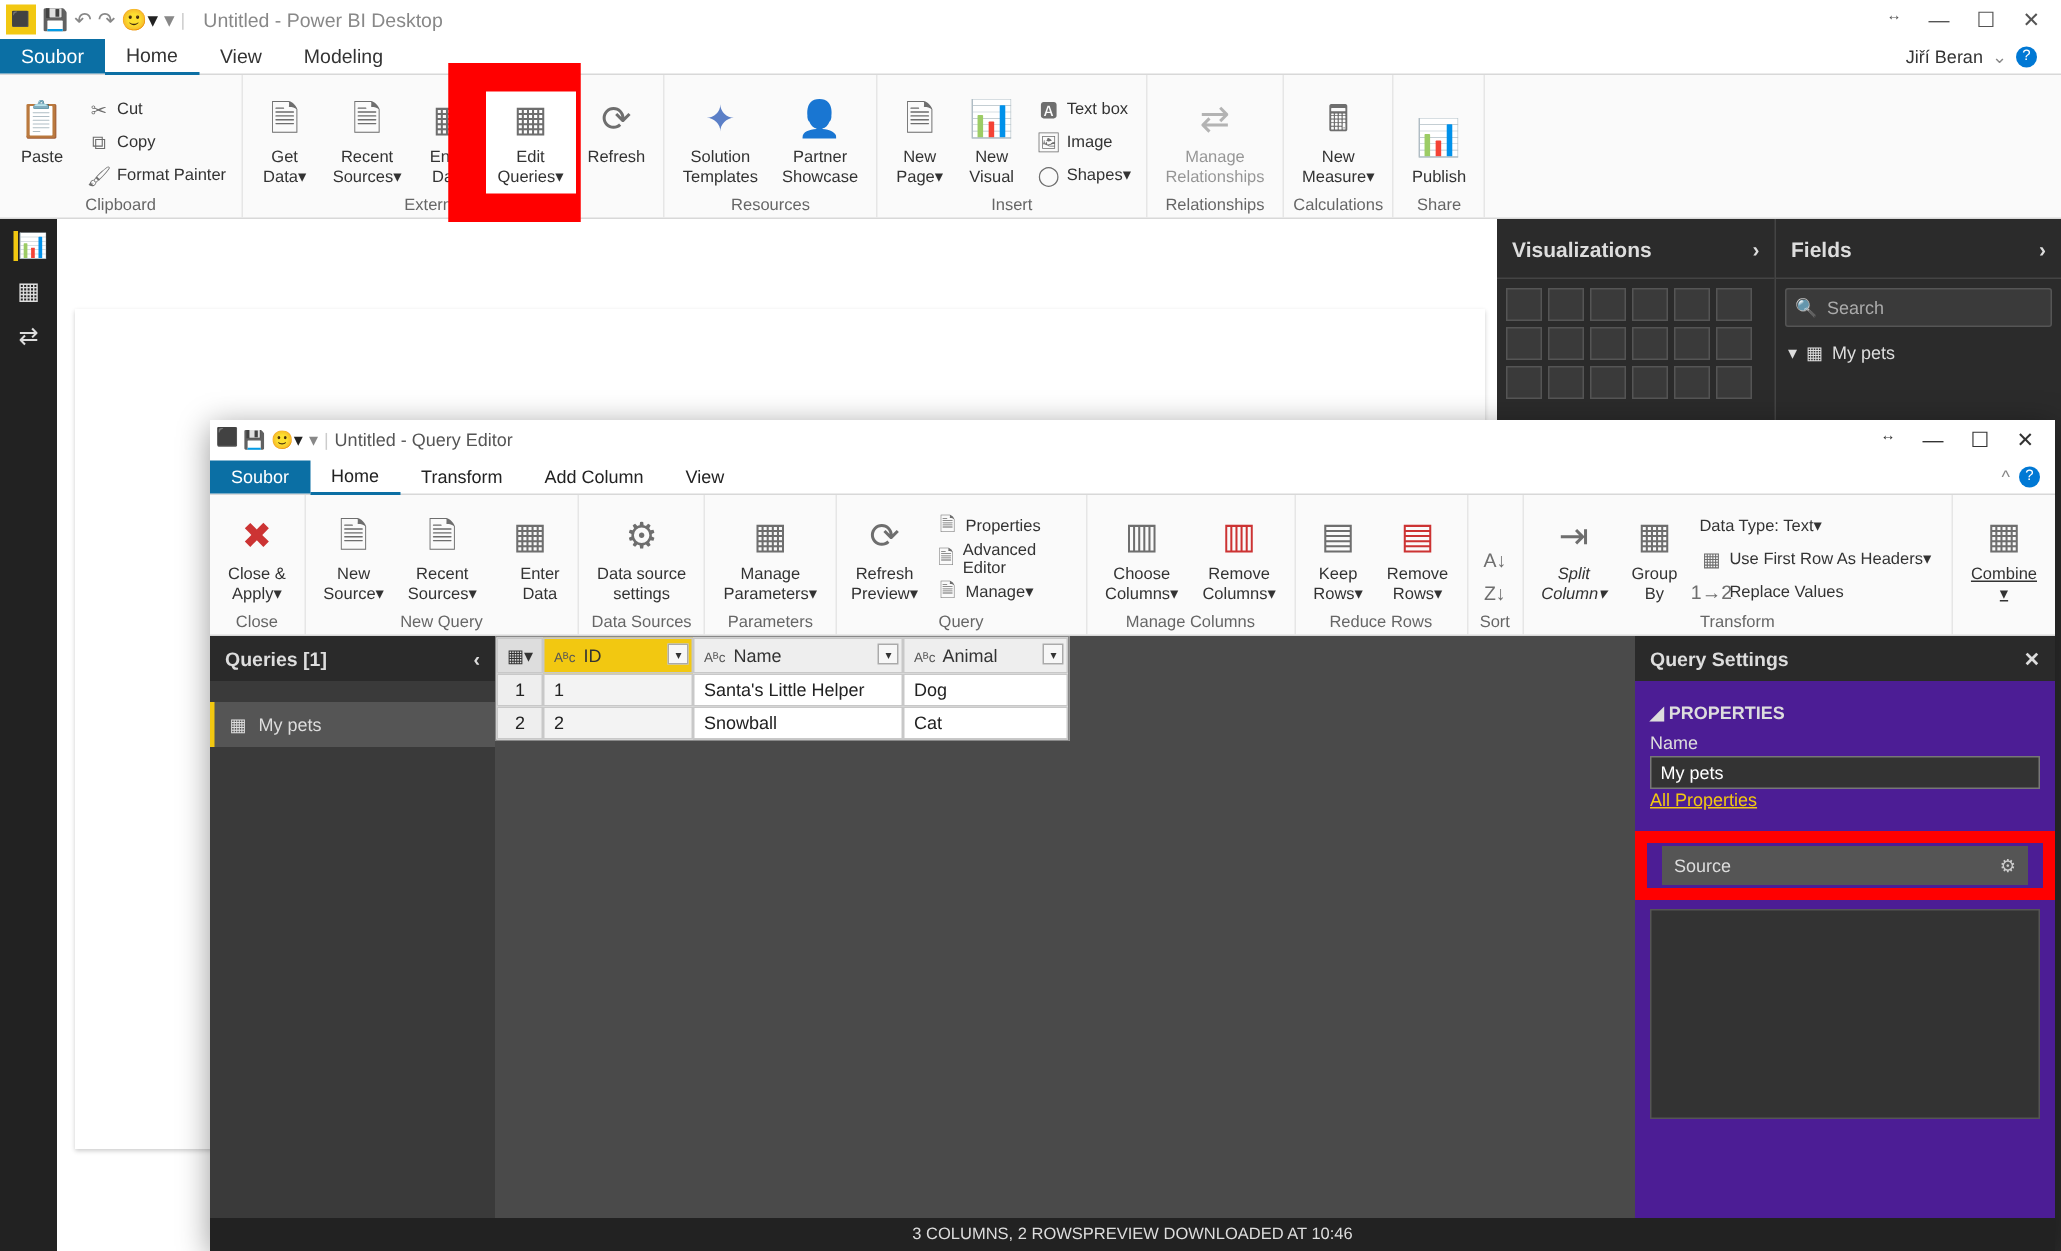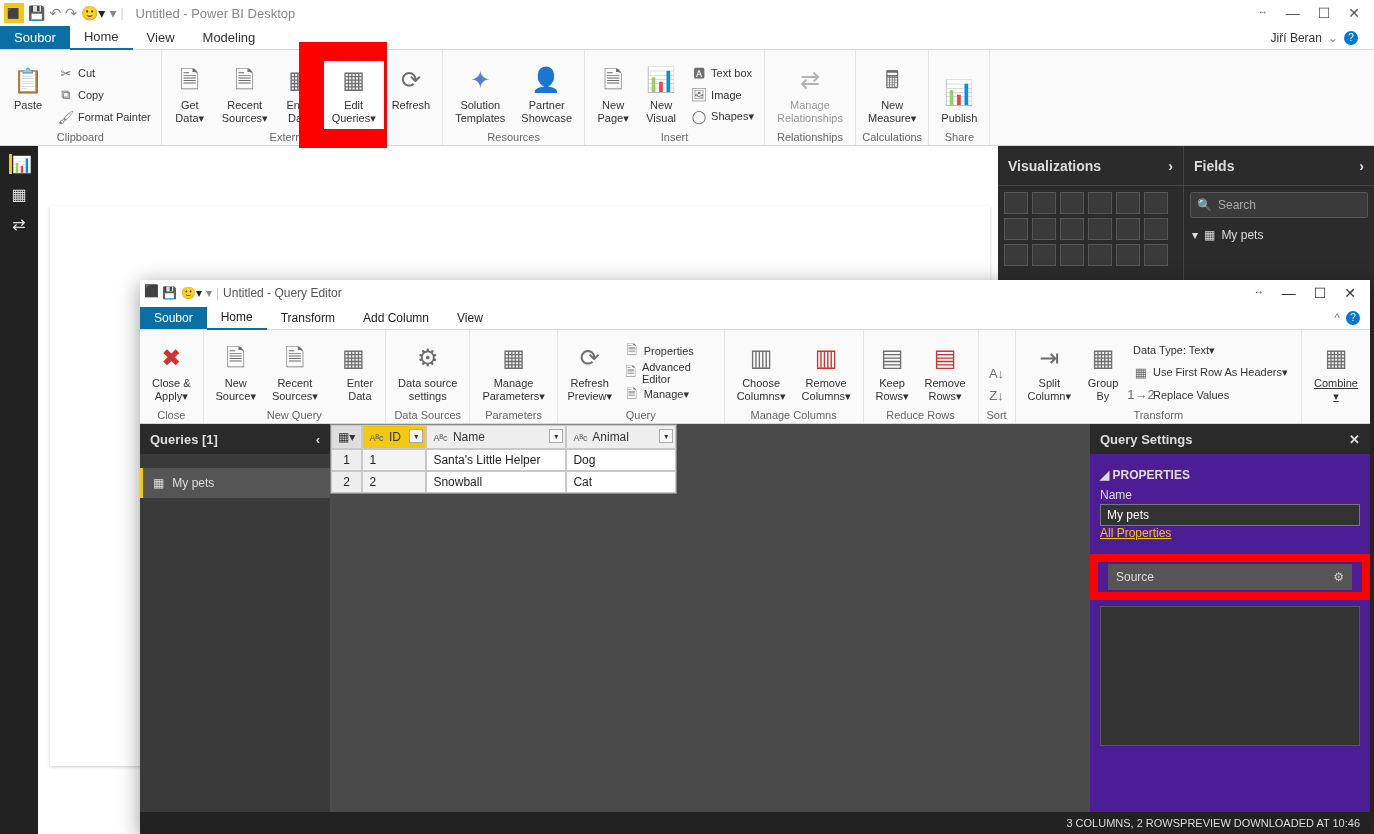--- a/index.html
+++ b/index.html
@@ -67,21 +67,21 @@
   .dtico{display:inline-block;font-size:9px;color:#555;vertical-align:middle;margin-right:2px;}
   .filtbtn{position:absolute;right:2px;top:3px;width:14px;height:14px;border:1px solid #aaa;background:#f7f7f7;font-size:8px;display:flex;align-items:center;justify-content:center;}
   .qe-right{width:280px;background:#4c1d95;color:#ddd;display:flex;flex-direction:column;}
   .qe-right .hdr{height:30px;display:flex;align-items:center;justify-content:space-between;padding:0 10px;font-size:13px;font-weight:600;background:#2a2a2a;}
   .qs-body{padding:10px;font-size:12px;}
   .qs-section-label{font-weight:600;font-size:12px;margin:4px 0;color:#ddd;}
   .qs-input{width:100%;background:#333;border:1px solid #777;height:22px;padding:0 6px;color:#fff;font-size:12px;}
   .allprops{color:#f2c811;text-decoration:underline;font-size:12px;}
   .step-row{display:flex;align-items:center;justify-content:space-between;background:#555;height:26px;padding:0 8px;font-size:12px;}
   .step-row .gear{font-size:12px;color:#ccc;}
-  .qe-status{height:22px;background:#222;color:#ddd;display:flex;align-items:center;justify-content:flex-end;padding:0 10px;font-size:11px;}
+  .qe-status{height:22px;background:#222;color:#ddd;display:flex;align-items:center;justify-content:center;padding:0 10px;font-size:11px;}
 </style>
 </head>
 <body>
 
 <div class="main-win">
 
   <div class="titlebar">
     <span class="logo">⬛</span>
     <div class="qat">
       <span style="color:#6b3fa0;">💾</span>
@@ -451,21 +451,21 @@
               <span class="sico">Z↓</span>
             </div>
         </div>
       </div>
       <div class="glabel">Sort</div>
     </div>
     <div class="rgroup">
       <div class="grow">
         <div class="rbtn">
             <span class="ico">⇥</span>
-            <span style="white-space:pre;">Split
+            <span style="white-space:pre;font-style:italic;">Split
 Column▾</span>
           </div>
         <div class="rbtn">
             <span class="ico">▦</span>
             <span style="white-space:pre;">Group
 By</span>
           </div>
         <div class="small-stack" style="min-width:170px;">
           <div class="sbtn">
               <span>Data Type: Text▾</span>
@@ -506,21 +506,21 @@
         <span>▦</span>
         <span>My pets</span>
       </div>
     </div>
 
     <div class="qe-center">
       <table class="datatable" cellspacing="0">
         <tbody>
             <tr>
           <th style="width:26px;background:#ddd;">▦▾</th>
-          <th class="id" style="width:64px;"><span class="dtico">Aᴮc</span> <span>ID</span><span class="filtbtn">▾</span></th>
+          <th class="id" style="width:100px;"><span class="dtico">Aᴮc</span> <span>ID</span><span class="filtbtn">▾</span></th>
           <th style="width:140px;"><span class="dtico">Aᴮc</span> <span>Name</span><span class="filtbtn">▾</span></th>
           <th style="width:110px;"><span class="dtico">Aᴮc</span> <span>Animal</span><span class="filtbtn">▾</span></th>
         </tr>
         <tr>
           <td class="rownum">1</td>
           <td style="background:#f3f3f3;">1</td>
           <td>Santa's Little Helper</td>
           <td>Dog</td>
         </tr>
         <tr>

